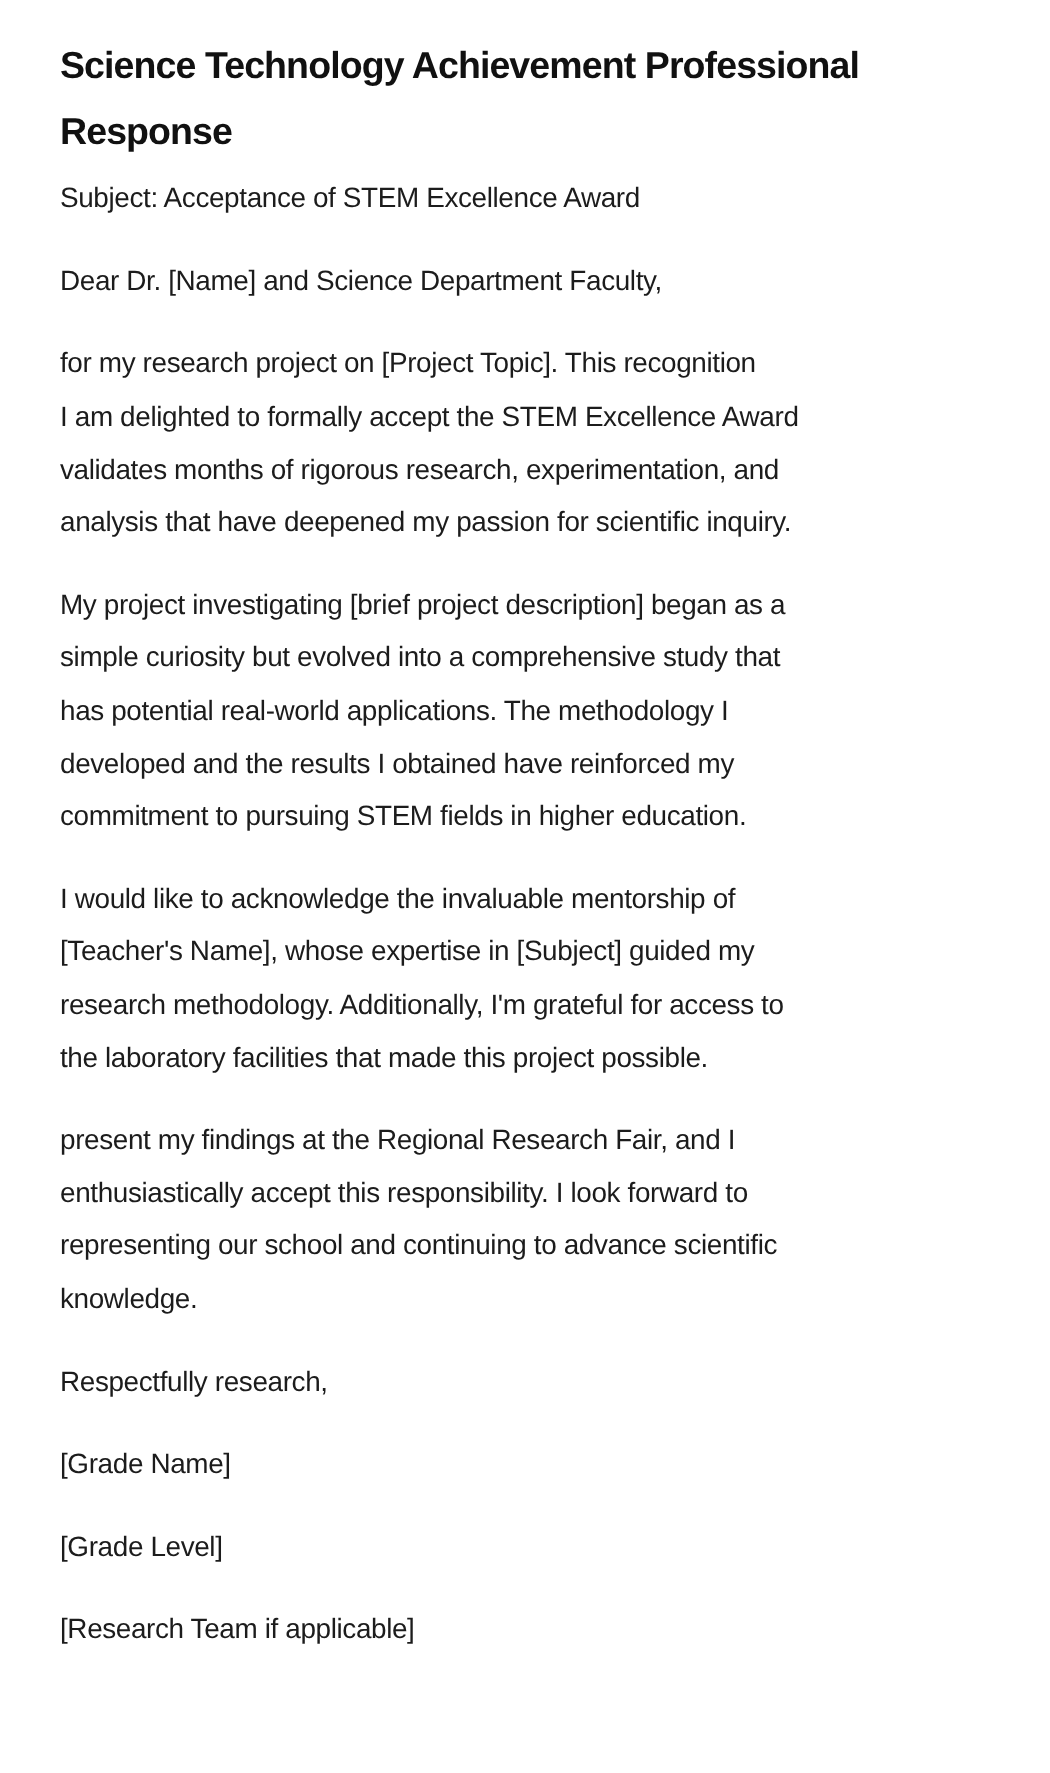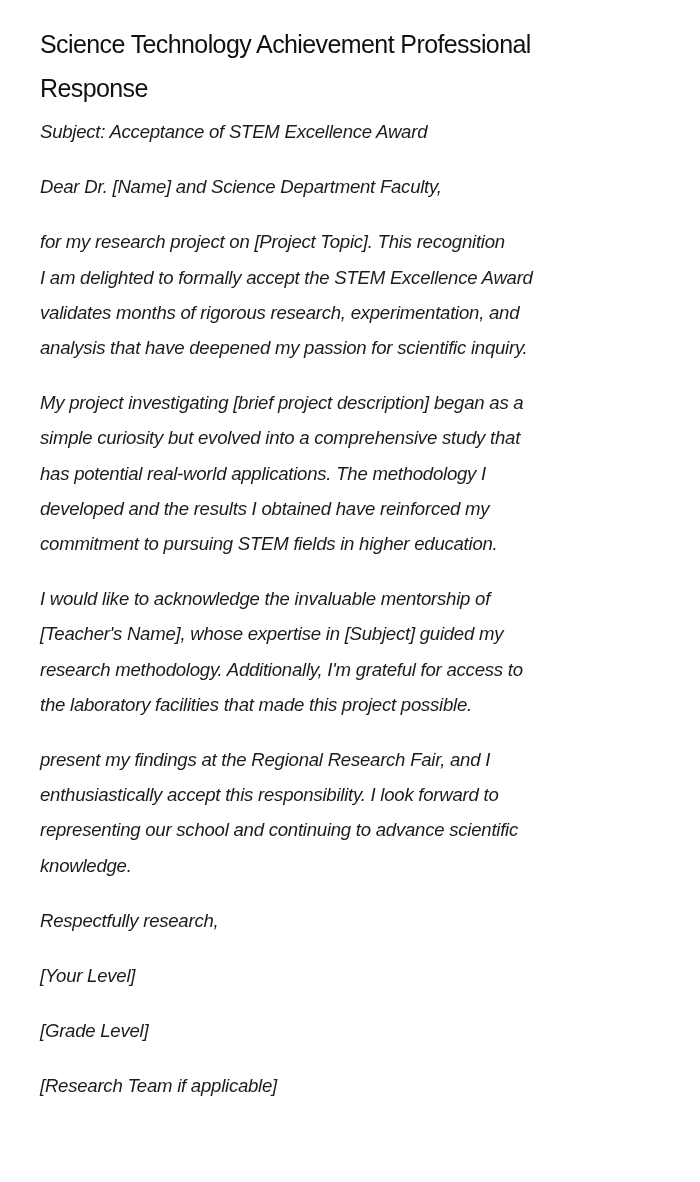--- a/index.html
+++ b/index.html
@@ -13,35 +13,34 @@
       overflow: hidden;
       color: #1a1a1a;
       font-family: "Liberation Sans", sans-serif;
     }
     .page {
       position: relative;
       padding: 22px 40px 0 40px;
     }
     .title {
       font-family: "Liberation Sans", sans-serif;
-      font-weight: normal;
+      font-weight: bold;
       font-size: 25px;
       line-height: 44px;
       letter-spacing: -0.6px;
       color: #111111;
       margin: 0 0 4px 0;
     }
     .title .line { display: block; white-space: nowrap; }
     .para {
       font-size: 18.6px;
       line-height: 35.2px;
       letter-spacing: -0.25px;
       color: #1c1c1c;
       margin: 0 0 20px 0;
-      font-style: italic;
     }
     .para .line {
       display: block;
       white-space: nowrap;
     }
   </style>
 </head>
 <body>
 
 <div class="page">
@@ -86,21 +85,21 @@
     <span class="line">enthusiastically accept this responsibility. I look forward to</span>
     <span class="line">representing our school and continuing to advance scientific</span>
     <span class="line">knowledge.</span>
   </p>
 
   <p class="para">
     <span class="line">Respectfully research,</span>
   </p>
 
   <p class="para">
-    <span class="line">[Your Level]</span>
+    <span class="line">[Grade Name]</span>
   </p>
 
   <p class="para">
     <span class="line">[Grade Level]</span>
   </p>
 
   <p class="para">
     <span class="line">[Research Team if applicable]</span>
   </p>
 

